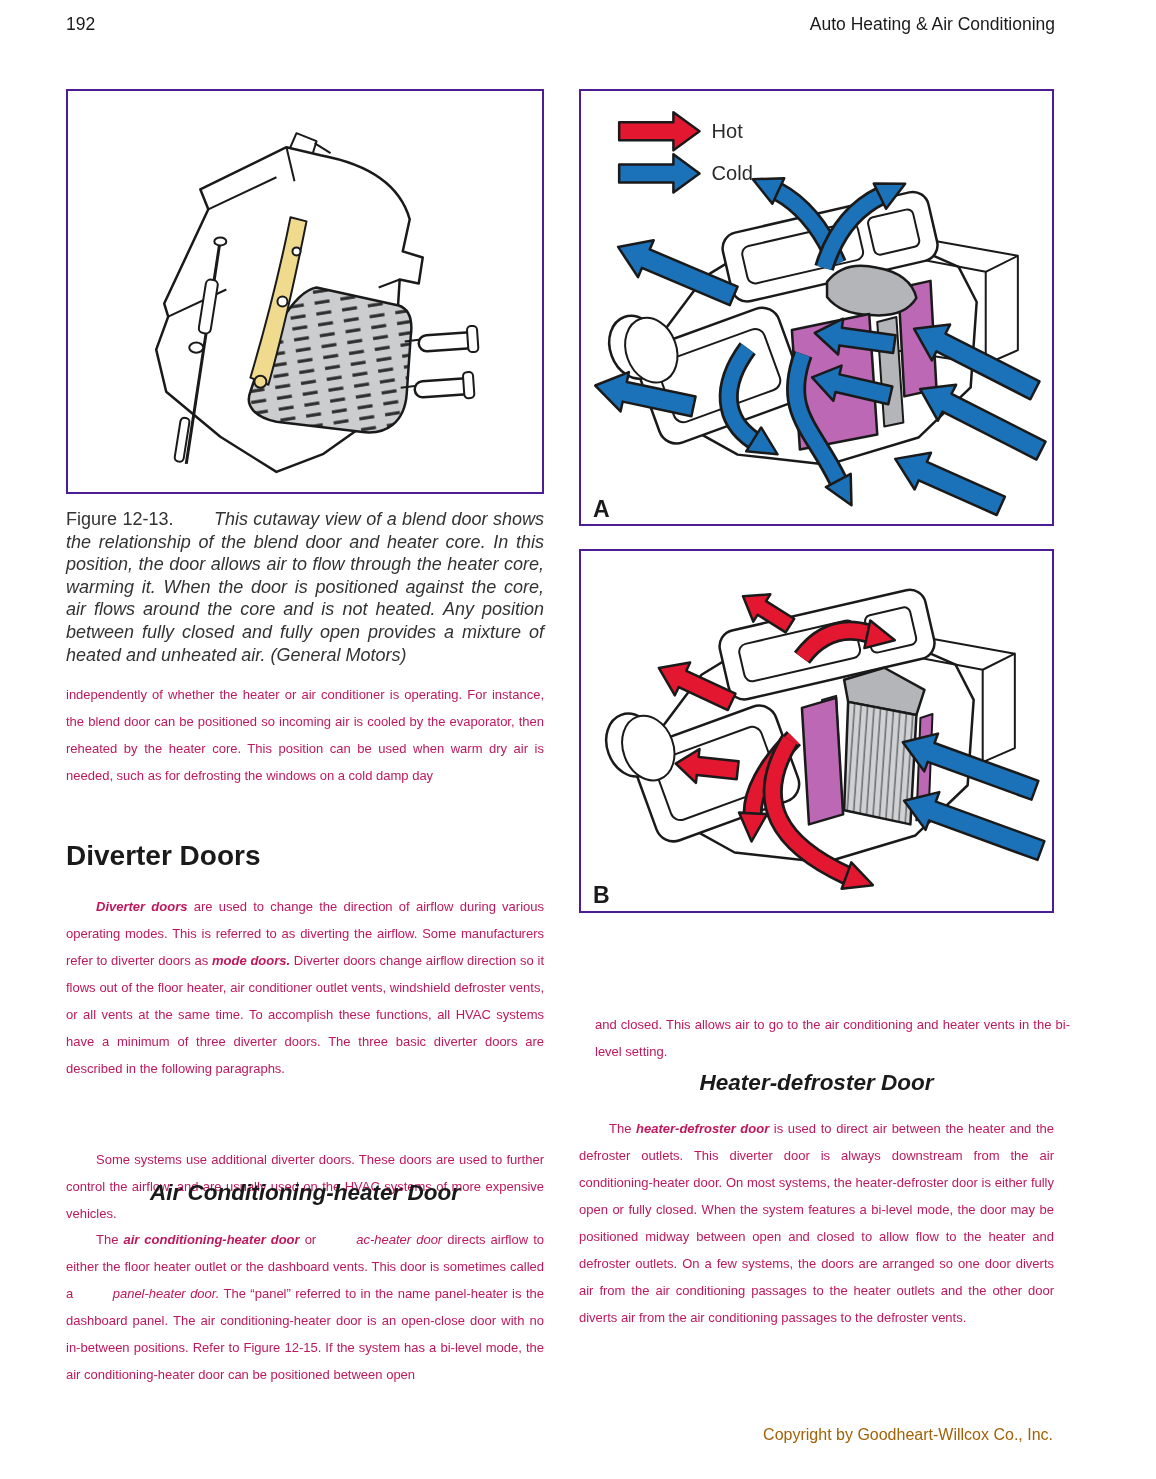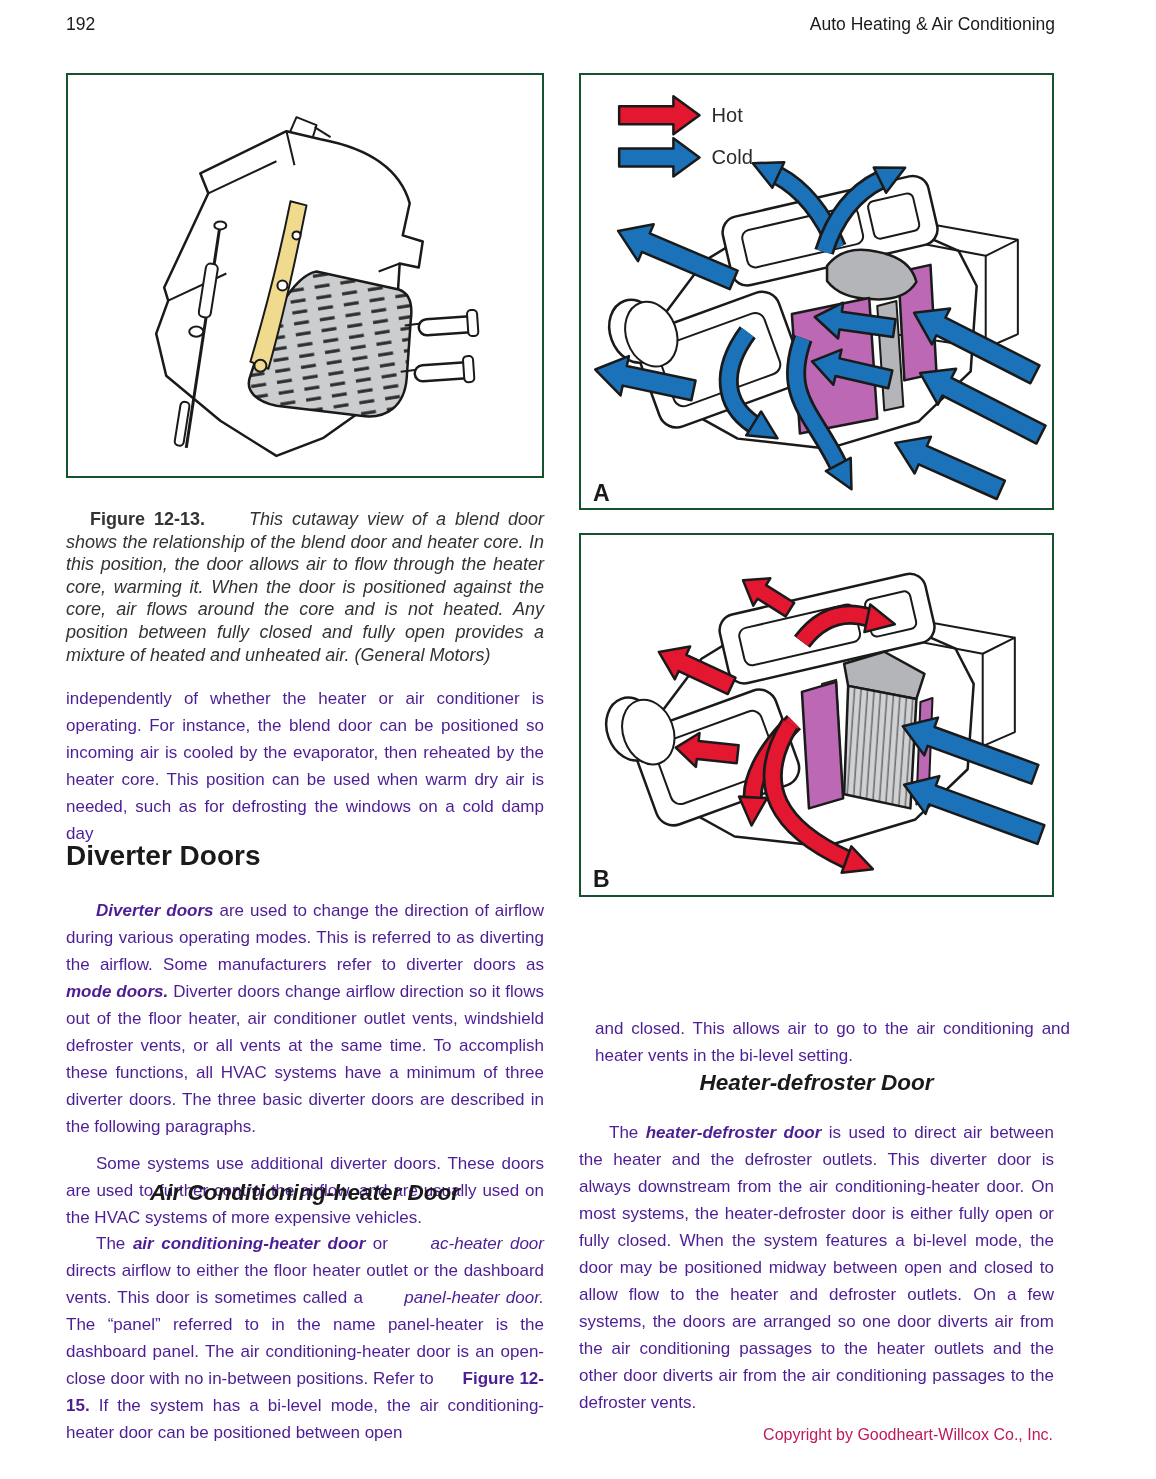--- a/index.html
+++ b/index.html
@@ -6,29 +6,29 @@
   body{
     width:1156px;height:1479px;position:relative;background:#ffffff;
     font-family:"Liberation Sans",sans-serif;color:#333;overflow:hidden;
   }
   .hdr{position:absolute;top:14px;left:66px;right:101px;display:flex;
     justify-content:space-between;font-weight:normal;font-size:17.5px;color:#1a1a1a;}
   .col{position:absolute;top:0;height:100%;}
   .col-left{left:66px;width:478px;}
   .col-right{left:579px;width:475px;}
   .blk{position:absolute;left:0;width:100%;}
-  .figbox{border:2px solid #14532d;background:#fff;box-sizing:border-box;}
+  .figbox{border:2px solid #4c1d95;background:#fff;box-sizing:border-box;margin-top:16px;}
   .figbox svg{display:block;}
   .cap{font-size:18px;line-height:22.6px;text-align:justify;color:#333;}
-  .body-p{font-size:17px;line-height:27px;text-align:justify;color:#4c1d95;hyphens:auto;}
+  .body-p{font-size:13px;line-height:27px;text-align:justify;color:#be185d;hyphens:auto;}
   .indent{text-indent:30px;}
   .h1{font-size:28px;font-weight:bold;color:#1a1a1a;}
   .h2{font-size:22.5px;font-weight:bold;font-style:italic;color:#1a1a1a;text-align:center;}
-  .footer{position:absolute;top:1426px;right:103px;font-size:16px;color:#be185d;}
-  .b{font-weight:bold;margin-left:24px;}
+  .footer{position:absolute;top:1426px;right:103px;font-size:16px;color:#a16207;}
+  .b{font-weight:normal;}
   .i{font-style:italic;margin-left:35px;}
   .bi{font-weight:bold;font-style:italic;}
   
   .f-white{fill:#ffffff;}
   .f-hot{fill:var(--hot);}
   .f-cold{fill:var(--cold);}
   .f-purple{fill:var(--purple);}
   .f-graydark{fill:var(--graydark);}
   .f-yellow{fill:var(--yellow);}
   .ol{stroke:#1a1a1a;stroke-width:2.5;stroke-linejoin:round;}

